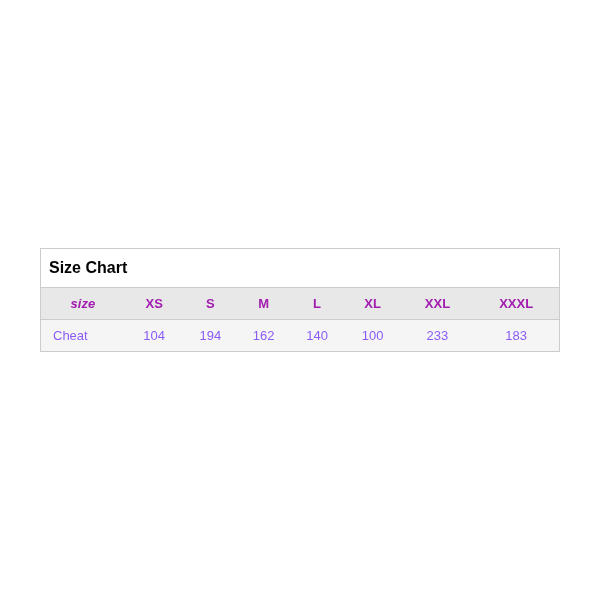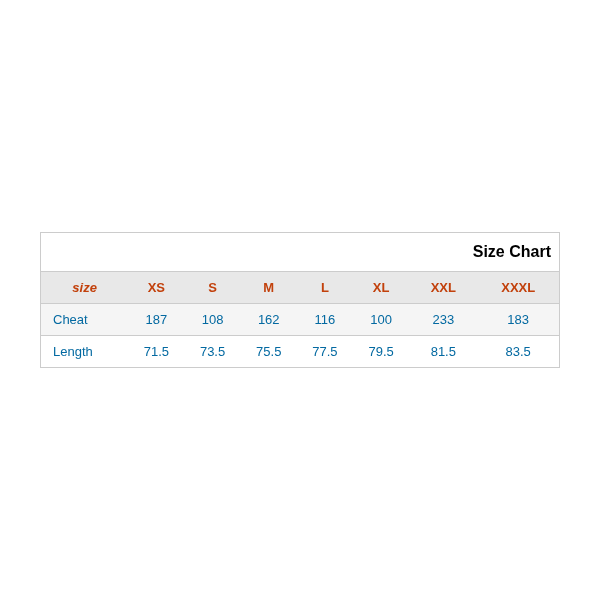--- a/index.html
+++ b/index.html
@@ -22,49 +22,49 @@
       width: 520px;
     }
 
     .size-chart-table {
       width: 100%;
       border-collapse: collapse;
       border: 1px solid #cccccc;
     }
 
     .title-row td {
-      text-align: right;
+      text-align: left;
       font-weight: bold;
       font-size: 16px;
       padding: 10px 8px;
       background: #ffffff;
       border-bottom: 1px solid #cccccc;
       border-top: 1px solid #cccccc;
     }
 
     .header-row td {
       text-align: center;
       font-weight: bold;
       font-size: 13px;
       padding: 8px 10px;
       background: #e8e8e8;
       border-bottom: 1px solid #cccccc;
-      color: #c2410c;
+      color: #a21caf;
     }
 
     .header-row td:first-child {
       font-style: italic;
     }
 
     .data-row td {
       text-align: center;
       font-size: 13px;
       padding: 8px 6px;
       border-bottom: 1px solid #cccccc;
-      color: #0369a1;
+      color: #8b5cf6;
     }
 
     .data-row td:first-child {
       text-align: left;
       padding-left: 12px;
     }
 
     .data-row:nth-child(odd) {
       background: #f5f5f5;
     }
@@ -87,33 +87,23 @@
         <td>XS</td>
         <td>S</td>
         <td>M</td>
         <td>L</td>
         <td>XL</td>
         <td>XXL</td>
         <td>XXXL</td>
       </tr>
       <tr class="data-row">
         <td>Cheat</td>
-        <td>187</td>
-        <td>108</td>
+        <td>104</td>
+        <td>194</td>
         <td>162</td>
-        <td>116</td>
+        <td>140</td>
         <td>100</td>
         <td>233</td>
         <td>183</td>
-      </tr>
-      <tr class="data-row">
-        <td>Length</td>
-        <td>71.5</td>
-        <td>73.5</td>
-        <td>75.5</td>
-        <td>77.5</td>
-        <td>79.5</td>
-        <td>81.5</td>
-        <td>83.5</td>
       </tr>
     </tbody>
   </table>
 </div>
 
 </body></html>

